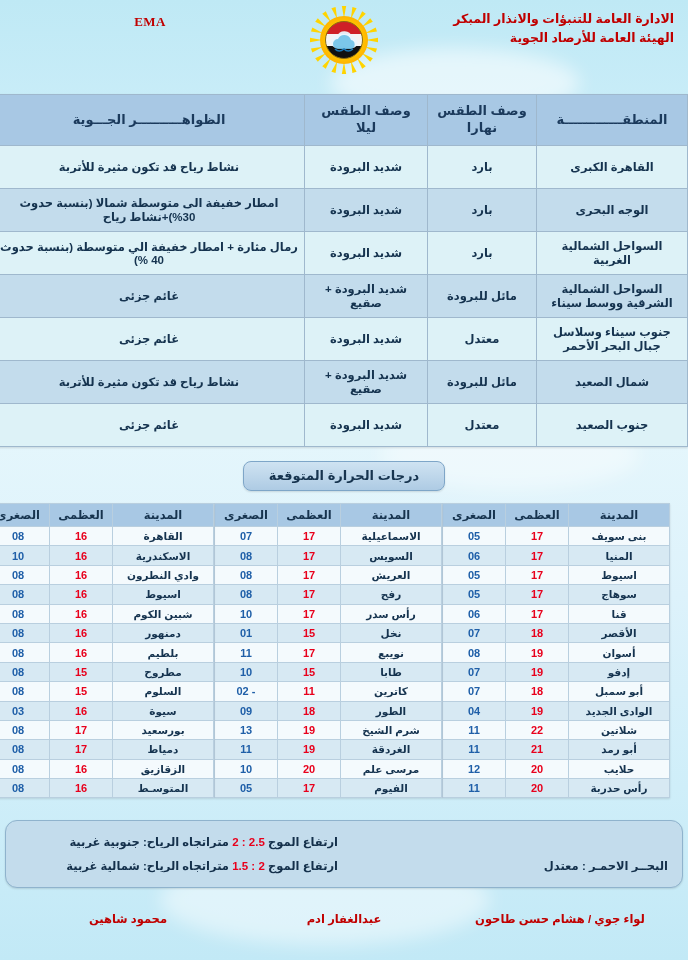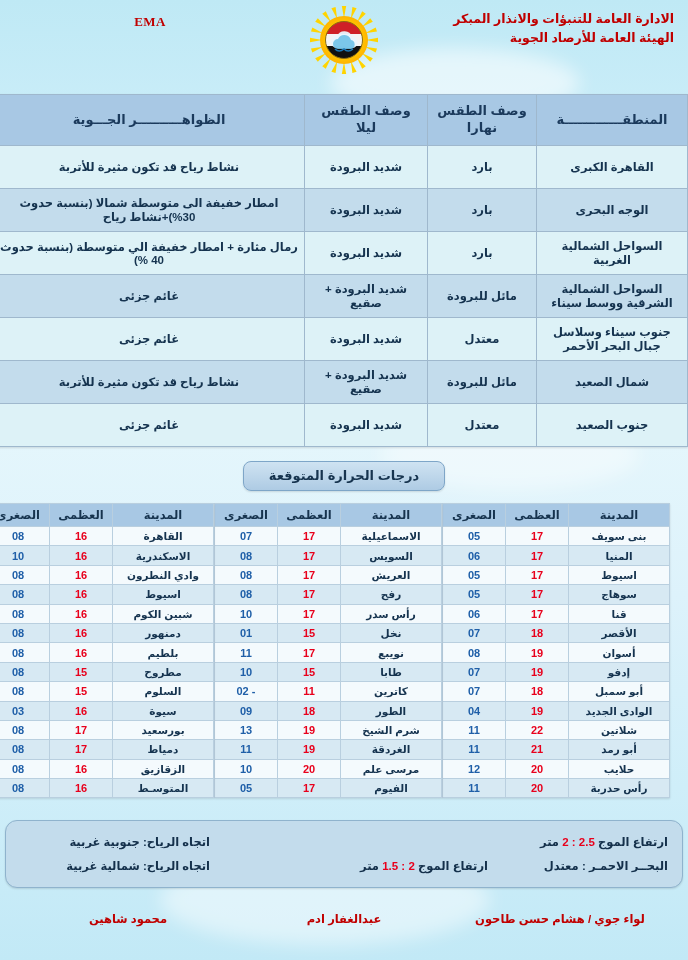--- a/index.html
+++ b/index.html
@@ -65,21 +65,21 @@
   .tt tbody tr:nth-child(odd) td{background:#f4fafd;}
   .tt tbody tr:nth-child(even) td{background:#d7e9f3;}
 
   
   .sea{width:648px;margin:22px auto 0;background:#c3dcec;border:1px solid #8fb3cd;border-radius:12px;
        padding:9px 14px;box-shadow:0 1px 2px rgba(0,0,0,.12);}
   .sea-row{display:flex;align-items:center;height:24px;font-size:11.5px;font-weight:bold;color:#14304b;}
   .sea-name{width:180px;text-align:right;}
   .sea-state{color:#14304b;}
   .sea-state.warn{color:#e8001c;}
-  .sea-wave{flex:1;text-align:right;}
+  .sea-wave{flex:1;text-align:left;}
   .sea-wave .num{color:#e8001c;}
   .sea-wind{width:190px;text-align:right;}
 
   
   .footer{width:648px;margin:22px auto 0;}
   .sig{display:flex;justify-content:space-between;color:#c00000;font-weight:bold;font-size:11.5px;text-align:center;}
   .sig > div{flex:1;line-height:1.6;}
 </style>
 </head>
 <body>

